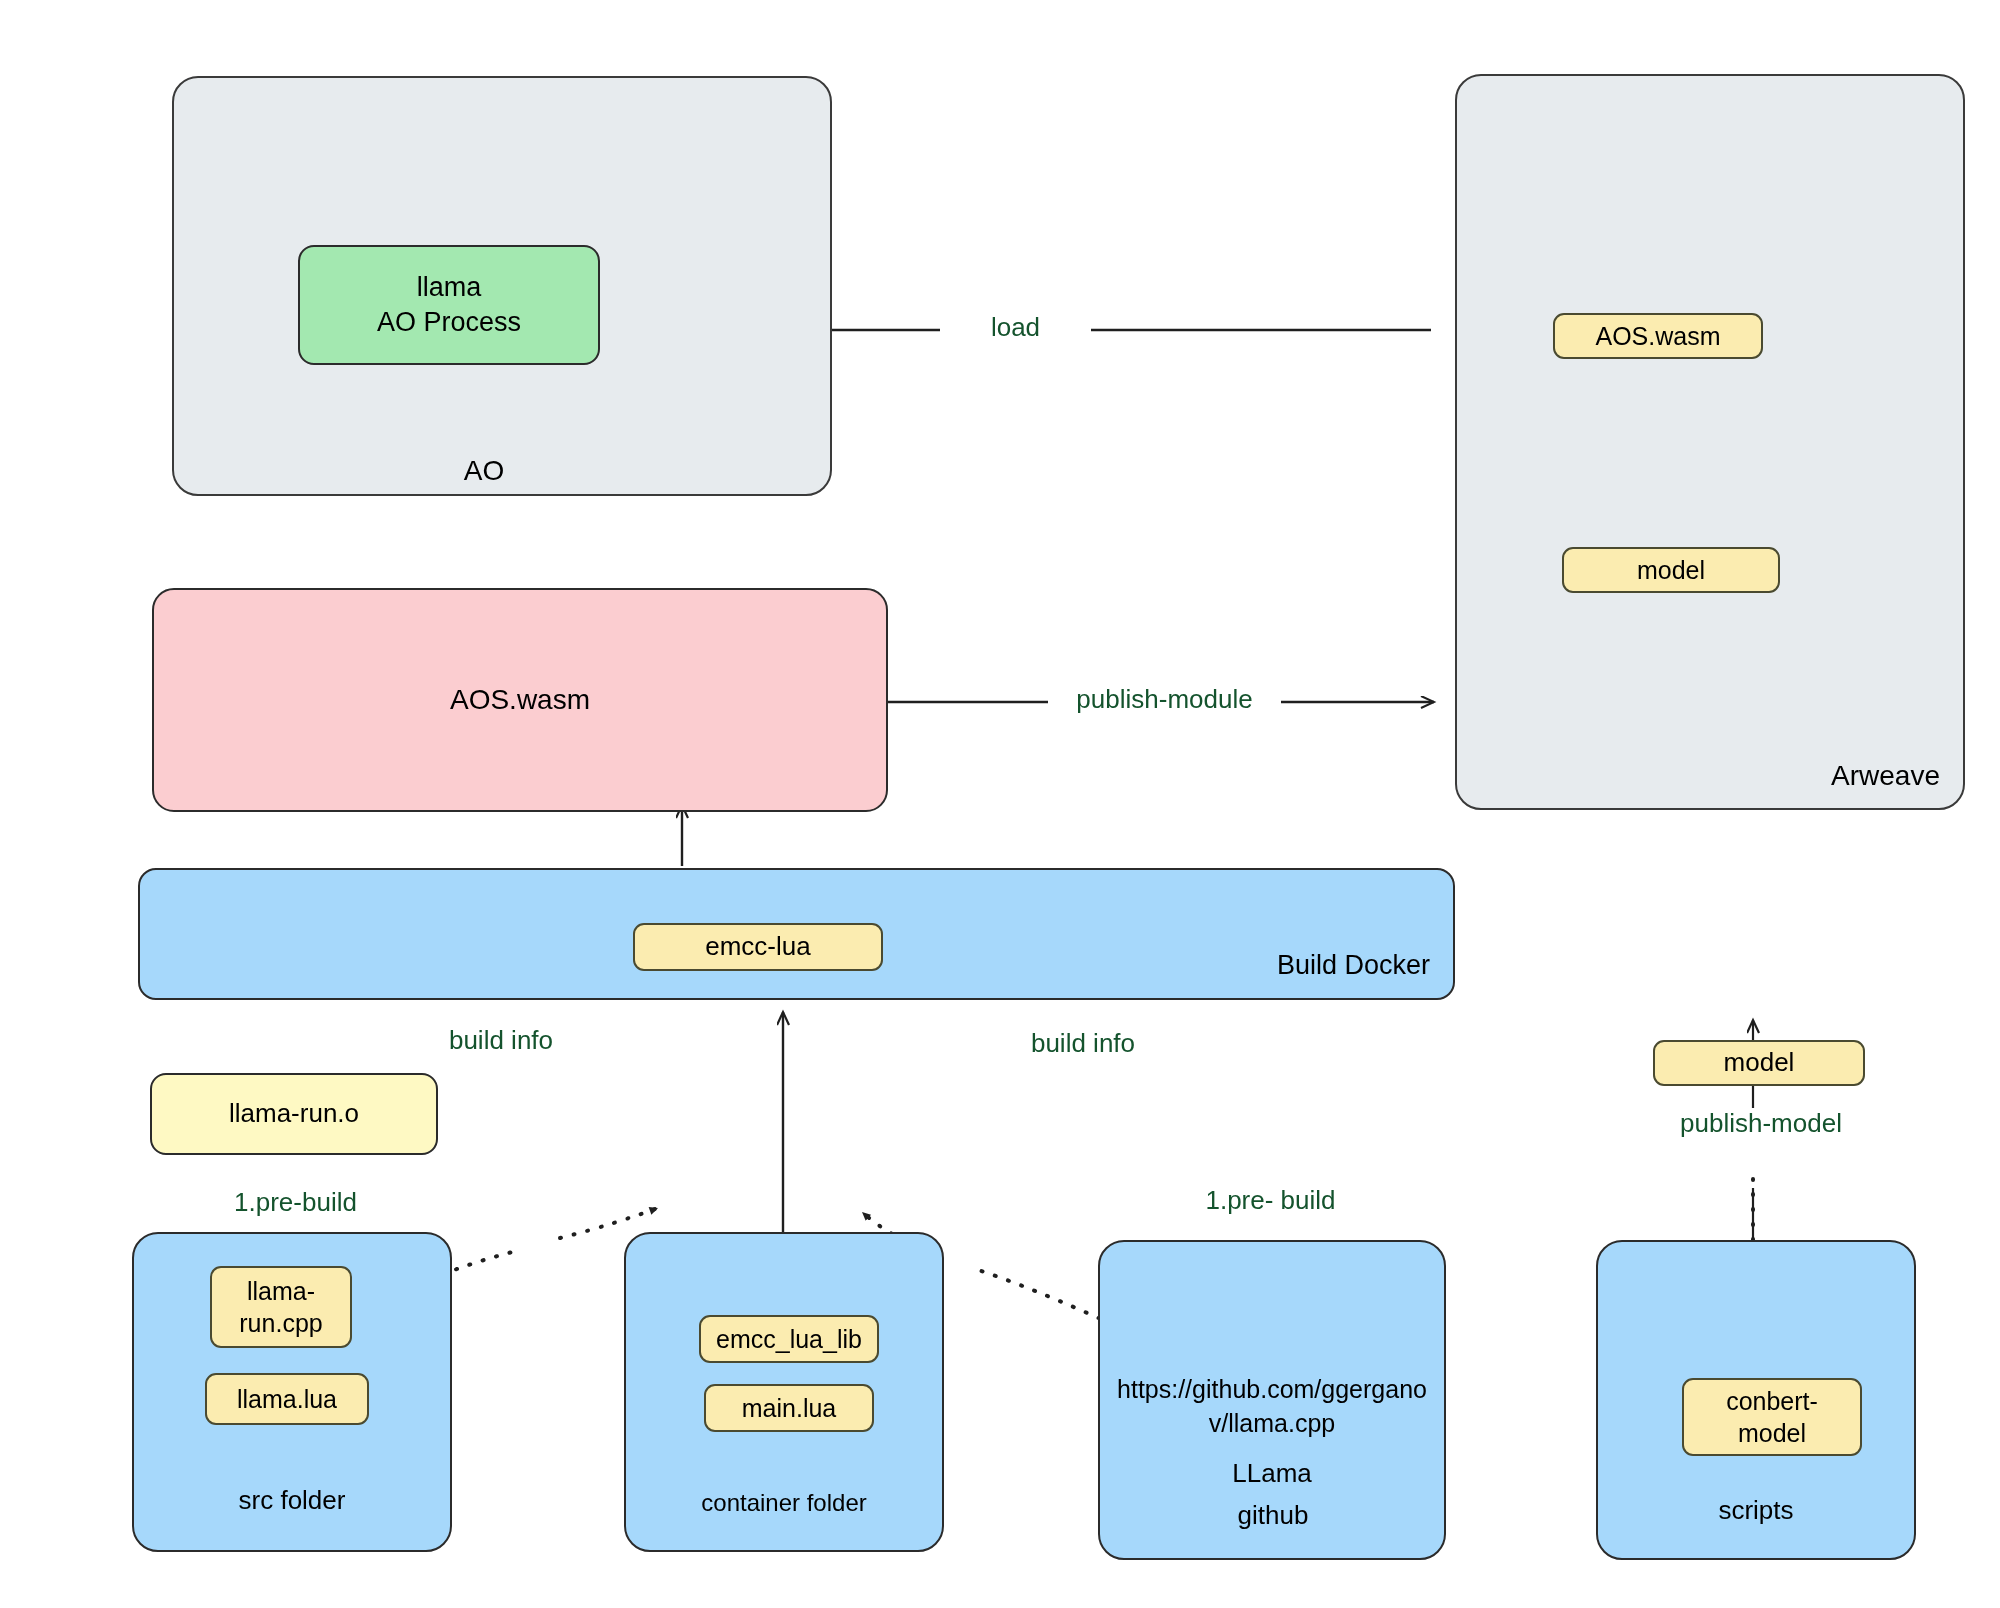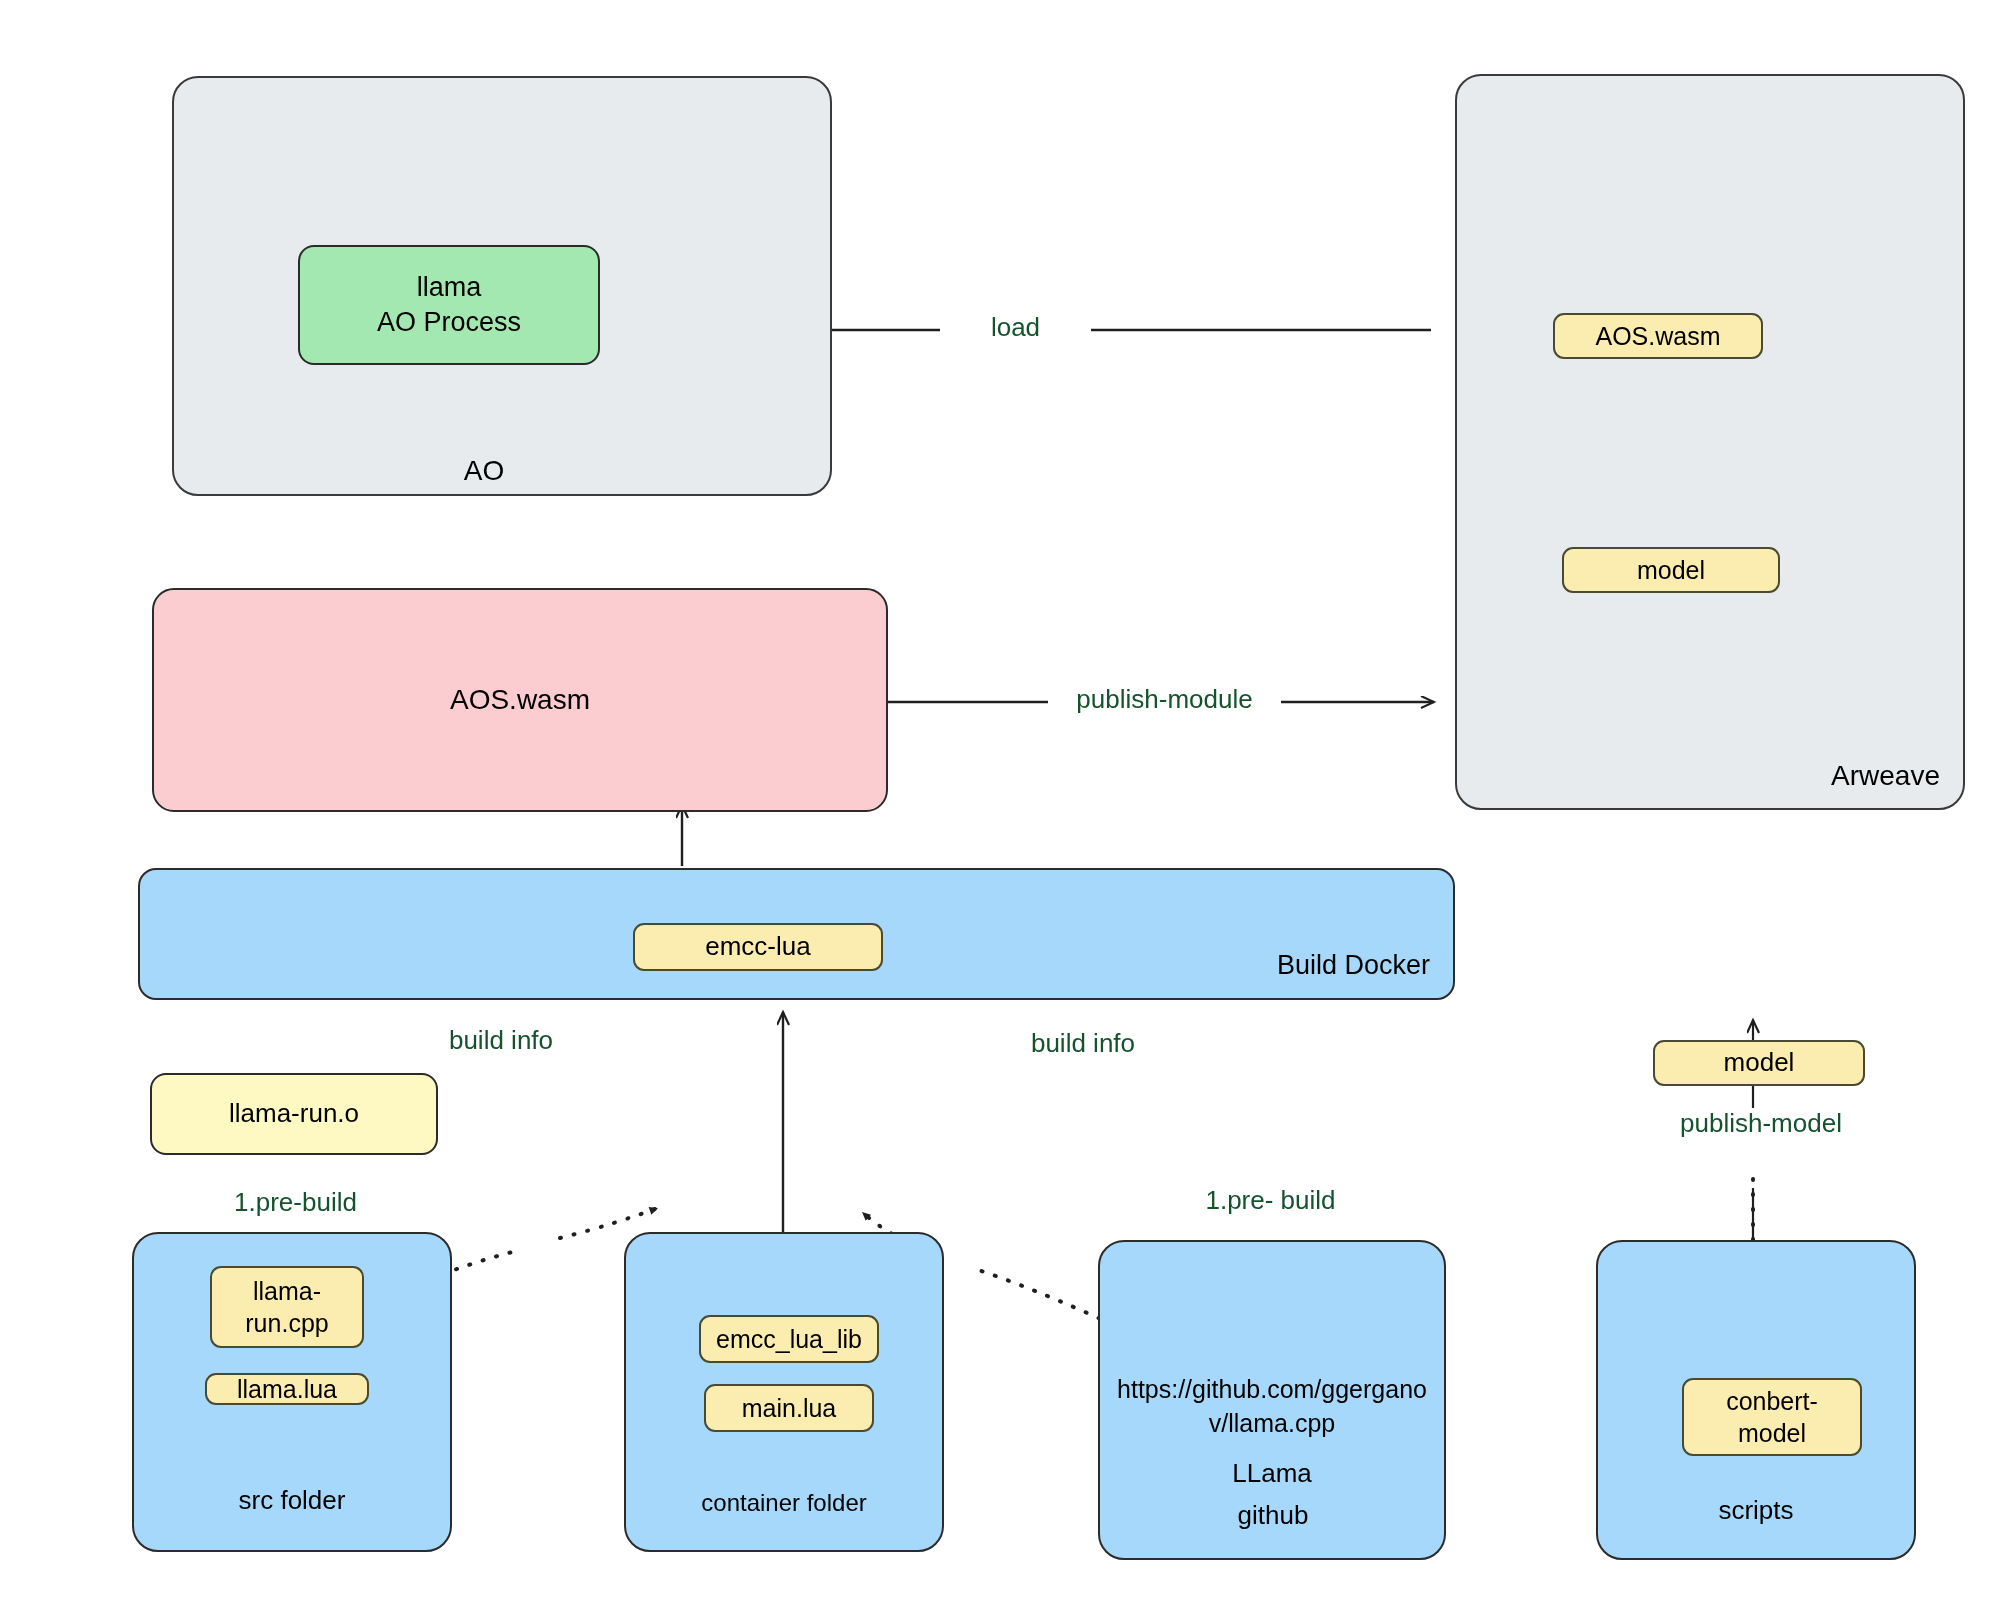--- a/index.html
+++ b/index.html
@@ -215,26 +215,26 @@
   <div class="edge-label fs-26" style="left:1160px; top:1185px; width:205px; text-align:center;">1.pre- build</div>
 
   <div class="edge-label fs-26" style="left:1640px; top:1108px; width:226px; text-align:center;">publish-model</div>
 
   <div class="edge-label fs-26" style="left:1655px; top:1240px; width:196px; text-align:center;">use the tool</div>
 
   <div class="node container-blue" style="left:132px; top:1232px; width:320px; height:320px;">
   </div>
   <div class="corner-label fs-26" style="left:182px; top:1485px; width:220px; text-align:center;">src folder</div>
 
-  <div class="node pill-yellow" style="left:210px; top:1266px; width:154px; height:82px; flex-direction:column;">
+  <div class="node pill-yellow" style="left:210px; top:1266px; width:142px; height:82px; flex-direction:column;">
     <span class="fs-25">llama-</span>
     <span class="fs-25">run.cpp</span>
   </div>
 
-  <div class="node pill-yellow" style="left:205px; top:1373px; width:164px; height:32px;text-align:center;">
+  <div class="node pill-yellow" style="left:205px; top:1373px; width:164px; height:52px;text-align:center;">
     <span class="fs-25">llama.lua</span>
   </div>
 
   <div class="node container-blue" style="left:624px; top:1232px; width:320px; height:320px;">
   </div>
   <div class="corner-label fs-24" style="left:674px; top:1489px; width:220px; text-align:center;">container folder</div>
 
   <div class="node pill-yellow" style="left:699px; top:1315px; width:180px; height:48px;">
     <span class="fs-25">emcc_lua_lib</span>
   </div>

